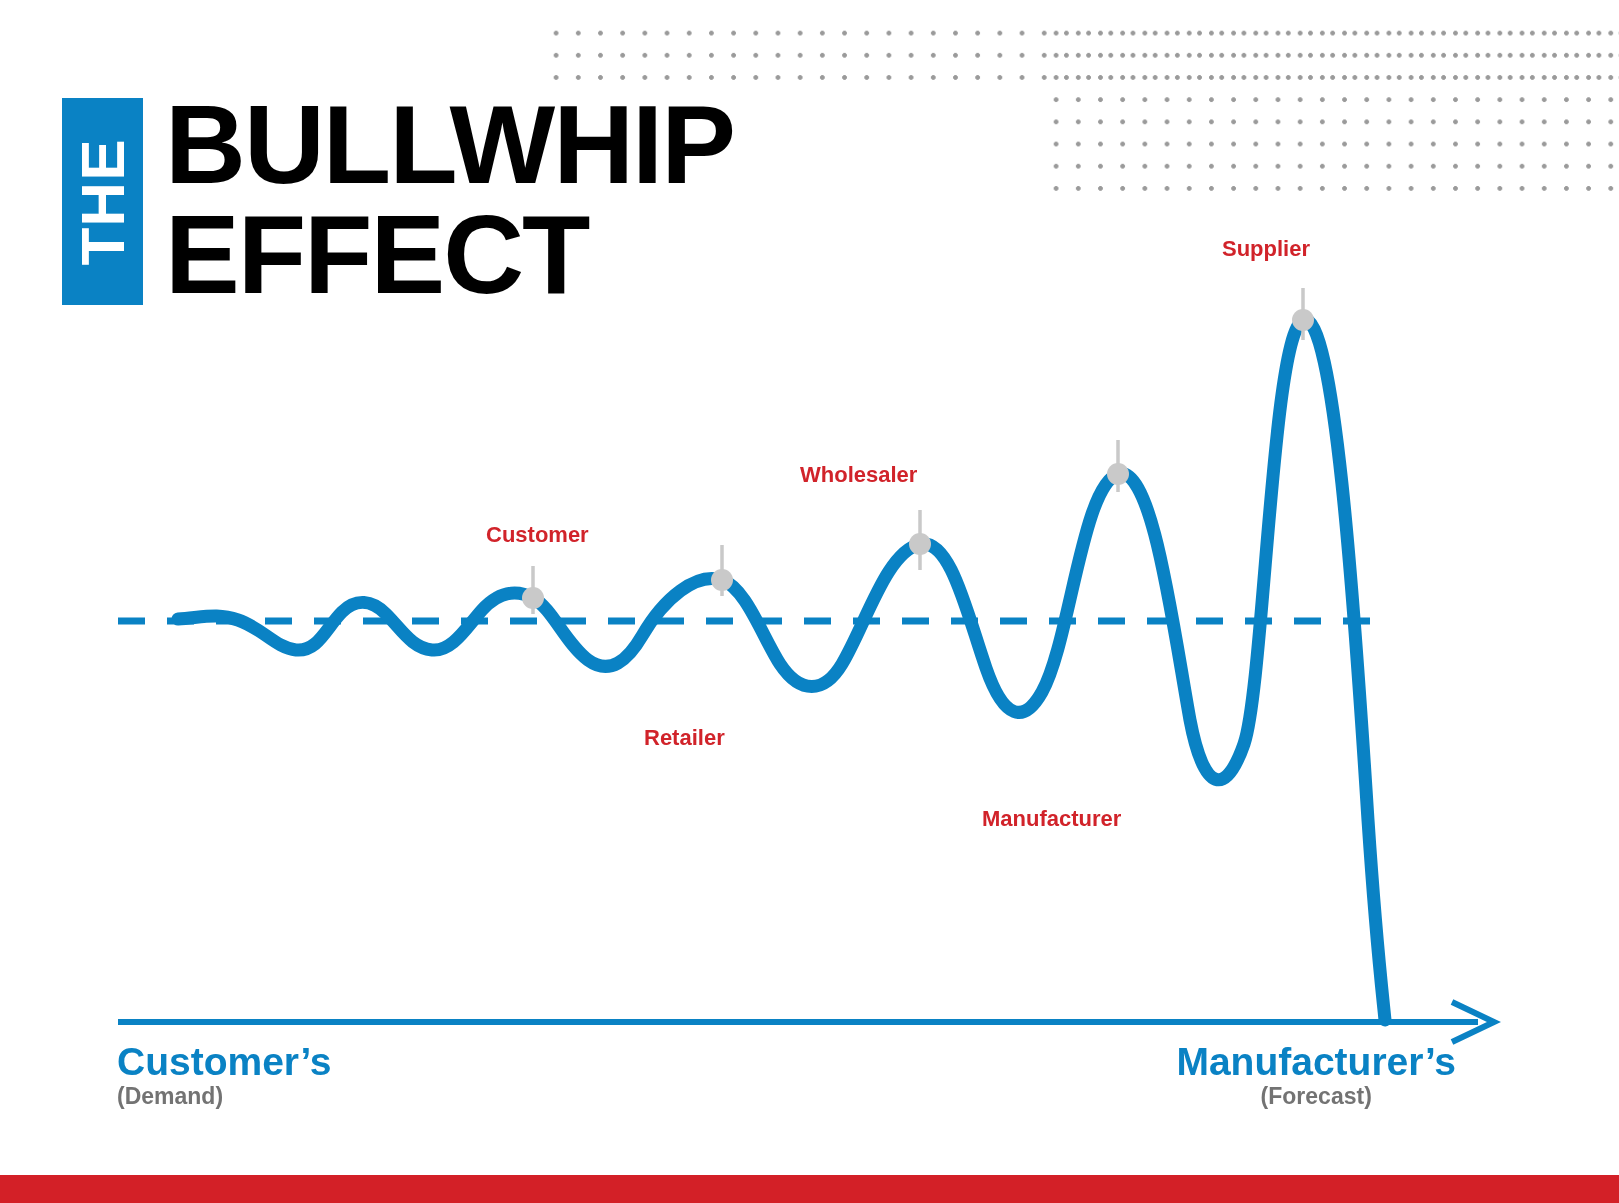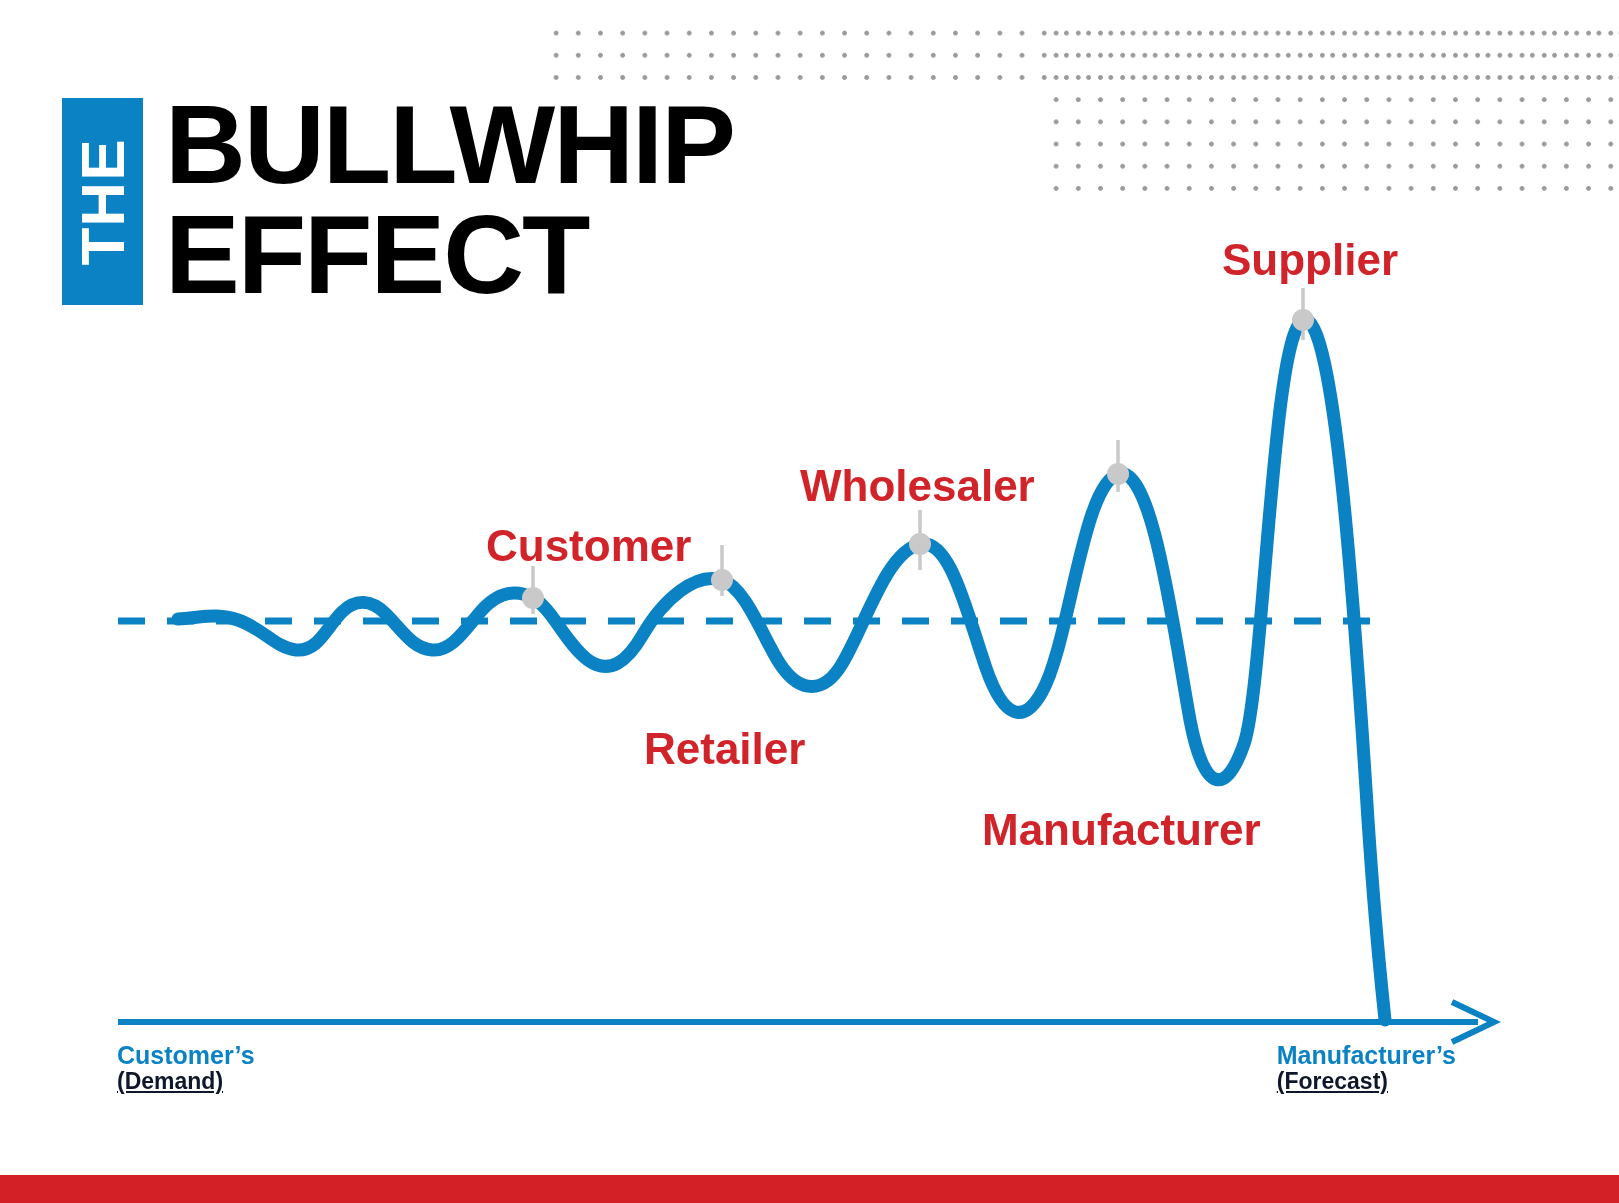--- a/index.html
+++ b/index.html
@@ -84,52 +84,51 @@
     top: 0;
     width: 1619px;
     height: 1203px;
   }
 
   
   .peak-label {
     position: absolute;
     color: #d1232a;
     font-weight: 700;
-    font-size: 44px;
+    font-size: 22px;
     line-height: 1;
     white-space: nowrap;
   }
   #label-customer     { left: 447px;  top: 524px; margin-left: 39px; }
   #label-retailer     { left: 644px;  top: 727px; }
   #label-wholesaler   { left: 800px;  top: 464px; }
   #label-manufacturer { left: 982px;  top: 808px; text-align: center; }
   #label-supplier     { left: 1222px; top: 238px; }
 
   
   .axis-caption {
     position: absolute;
     white-space: nowrap;
   }
   .axis-caption .caption-main {
     display: block;
     color: #0a82c4;
     font-weight: 700;
-    font-size: 25px;
+    font-size: 39px;
     line-height: 1.05;
   }
   .axis-caption .caption-sub {
     display: block;
-    color: #0f172a;
+    color: #737373;
     font-weight: 700;
     font-size: 23px;
     line-height: 1.15;
-    text-decoration: underline;
   }
   #caption-left  { left: 117px; top: 1042px; text-align: left; }
-  #caption-right { right: 163px; top: 1042px; text-align: left; }
+  #caption-right { right: 163px; top: 1042px; text-align: center; }
 
   
   #bottom-bar {
     position: absolute;
     left: 0;
     bottom: 0;
     width: 1619px;
     height: 28px;
     background: #d32027;
   }

